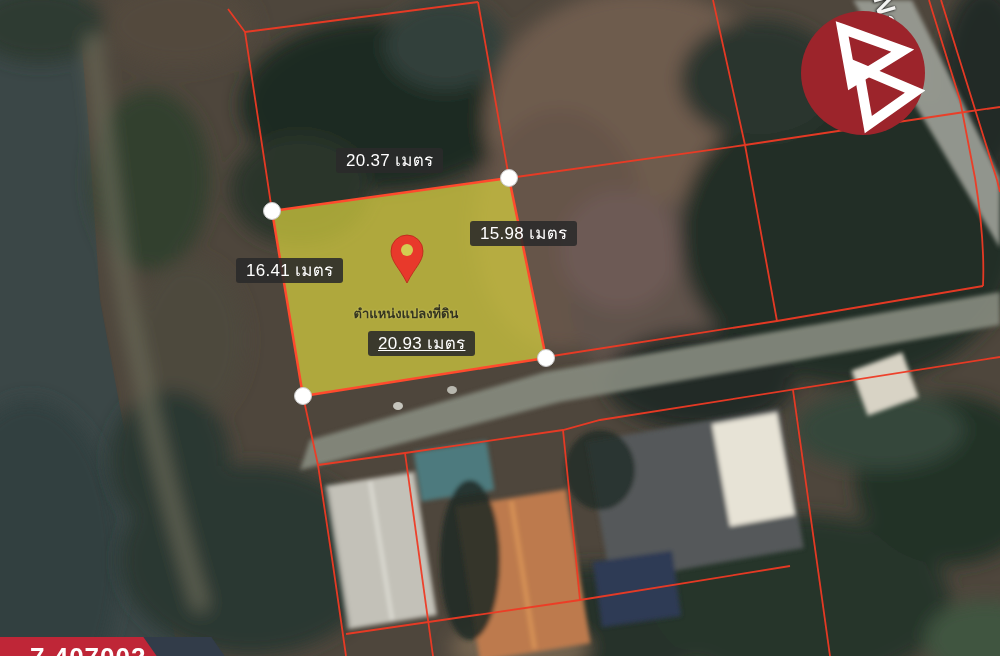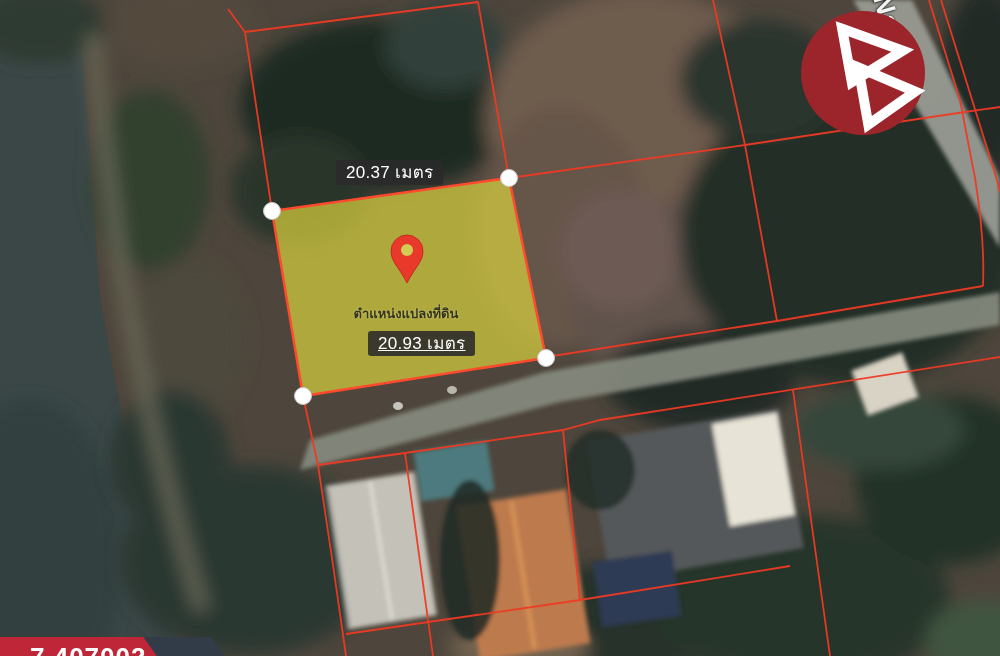--- a/index.html
+++ b/index.html
@@ -177,21 +177,23 @@
       <circle cx="546" cy="358" r="8.5"></circle>
       <circle cx="303" cy="396" r="8.5"></circle>
     </g>
 
     <g>
       <path d="M407,283 C399,267 391,262 391,251 a16,16 0 1,1 32,0 c0,11 -8,16 -16,32 Z" fill="#e8392b" stroke="#b92419" stroke-width="0.8"></path>
       <circle cx="407" cy="250" r="6" fill="#d3cc52"></circle>
     </g>
   </svg>
 
-  <div class="dim-label" style="left:336px;top:160px;">20.37 เมตร</div>
+  <div class="dim-label" style="left:336px;top:148px;">20.37 เมตร</div>
+  <div class="dim-label" style="left:470px;top:221px;">15.98 เมตร</div>
+  <div class="dim-label" style="left:236px;top:258px;">16.41 เมตร</div>
   <div class="dim-label" style="left:368px;top:331px;text-decoration:underline;">20.93 เมตร</div>
 
   <div class="pin-caption" style="left:406px;top:303px;">ตำแหน่งแปลงที่ดิน</div>
 
   <div class="road-label" style="left:896px;top:-9px;">Nari 49</div>
 
   <div class="logo-circle">
     <svg width="124" height="124" viewBox="0 0 124 124" xmlns="http://www.w3.org/2000/svg">
       <g stroke="#ffffff" stroke-width="10" fill="none" stroke-linejoin="miter" transform="rotate(-6 80 62)">
         <path d="M46,14 L104,42 L50,68 Z"></path>

